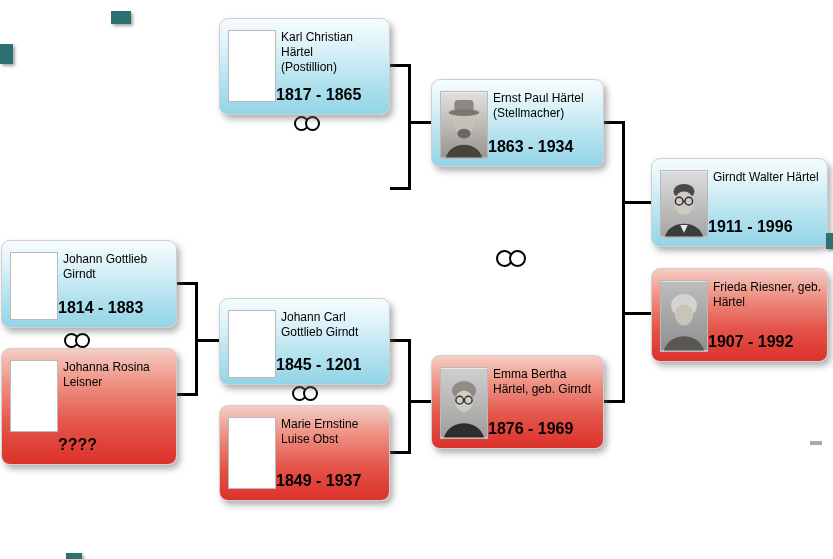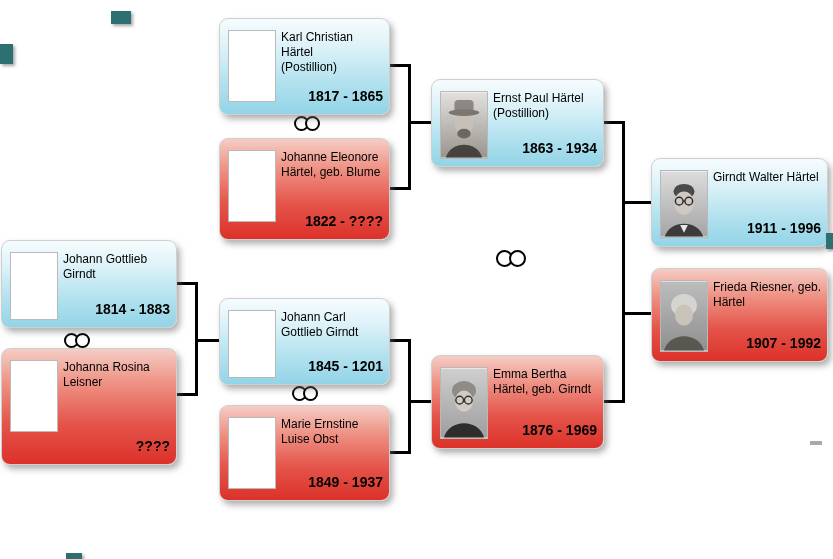--- a/index.html
+++ b/index.html
@@ -26,21 +26,21 @@
   .photo-box.small { height:68px; }
   .photo-box svg { display:block; width:100%; height:100%; }
   .person-name {
     position:absolute; left:61px; top:11px; width:107px;
     font-size:12px; line-height:1.25; color:#000;
   }
   .person-name.narrow { width:90px; }
   .person-name.wide { width:111px; }
   .person-dates {
     position:absolute; left:56px; right:6px; bottom:10px;
-    text-align:right; font-size:14px; font-weight:bold; color:#000;
+    text-align:left; font-size:16px; font-weight:bold; color:#000;
   }
   .line { position:absolute; background:#000; }
   .marriage { position:absolute; display:flex; align-items:center; }
   .ring { width:15px; height:15px; border:2px solid #000; border-radius:50%; background:#fff; }
   .ring + .ring { margin-left:-4px; }
   .marriage.lg .ring { width:17px; height:17px; }
   .fragment { position:absolute; background:#2e6f72; box-shadow:2px 2px 3px rgba(0,0,0,0.35); }
   .dash { position:absolute; background:#aaaaaa; }
 </style>
 </head>
@@ -85,44 +85,39 @@
     <div class="ring"></div>
     <div class="ring"></div>
   </div>
 
   <div class="person-card male" style="left:219px;top:7px;width:171px;height:97px">
     <div class="photo-box"></div>
     <div class="person-name narrow">Karl Christian Härtel (Postillion)</div>
     <div class="person-dates">1817 - 1865</div>
   </div>
 
-  <div class="person-card female" style="left:219px;top:127px;width:171px;height:102px">
-    <div class="photo-box"></div>
-    <div class="person-name">Johanne Eleonore Härtel, geb. Blume</div>
-    <div class="person-dates">1822 - ????</div>
-  </div>
 
   <div class="person-card male" style="left:431px;top:68px;width:173px;height:88px">
     <div class="photo-box small">
       <svg viewBox="0 0 48 68">
         <defs>
           <linearGradient id="gbg1" x1="0" y1="0" x2="0" y2="1">
             <stop offset="0" stop-color="#e2e0dd"></stop>
               <stop offset="1" stop-color="#98958f"></stop>
           </linearGradient>
         </defs>
         <rect width="48" height="68" fill="url(#gbg1)"></rect>
         <path d="M5 68 C10 50 38 50 43 68 Z" fill="#46423e"></path>
         <ellipse cx="24" cy="33" rx="10" ry="12" fill="#c7c0b8"></ellipse>
         <ellipse cx="24" cy="43" rx="7" ry="5" fill="#6e675f"></ellipse>
         <rect x="14" y="8" width="20" height="13" rx="4" fill="#8d8781"></rect>
         <ellipse cx="24" cy="21" rx="16" ry="3.5" fill="#7c766f"></ellipse>
       </svg>
     </div>
-    <div class="person-name">Ernst Paul Härtel (Postillion)</div>
+    <div class="person-name">Ernst Paul Härtel (Stellmacher)</div>
     <div class="person-dates">1863 - 1934</div>
   </div>
 
   <div class="person-card male" style="left:651px;top:147px;width:177px;height:89px">
     <div class="photo-box small">
       <svg viewBox="0 0 48 68">
         <defs>
           <linearGradient id="gbg2" x1="0" y1="0" x2="0" y2="1">
             <stop offset="0" stop-color="#dcdcdc"></stop>
               <stop offset="1" stop-color="#a5a5a5"></stop>

